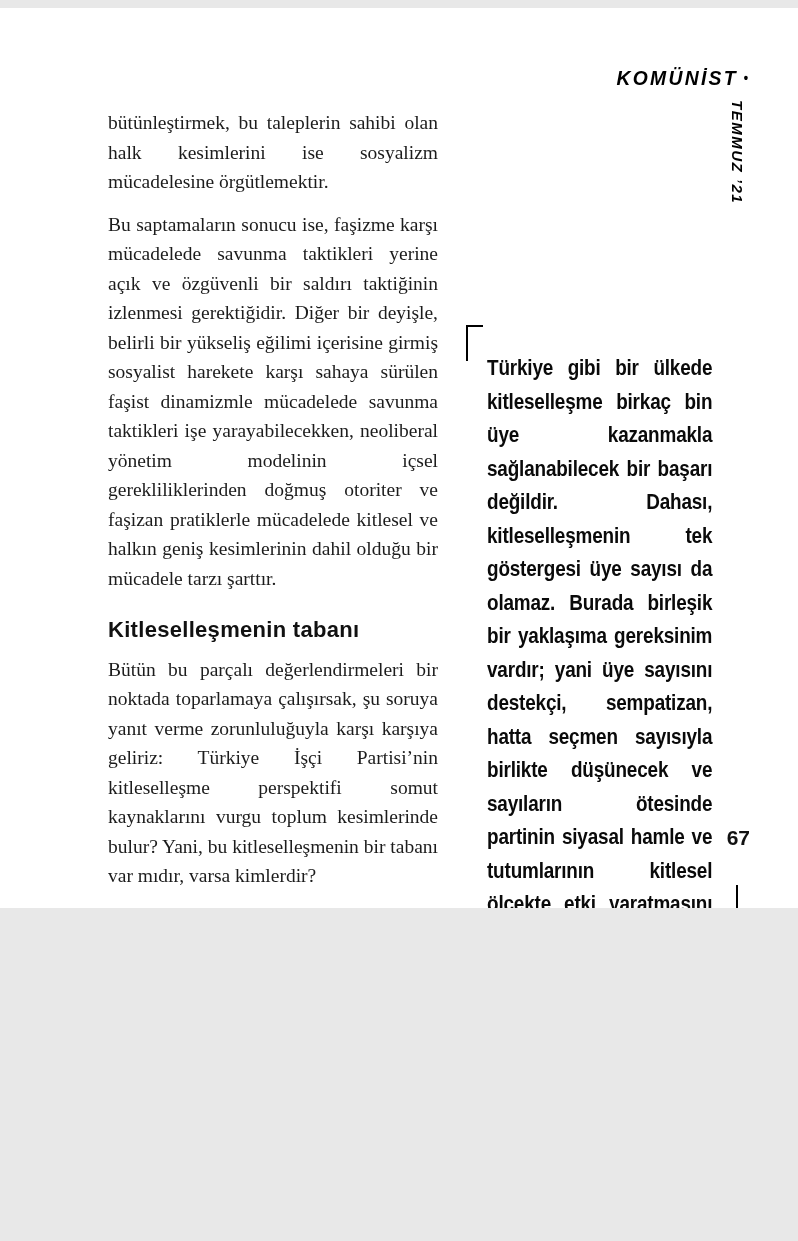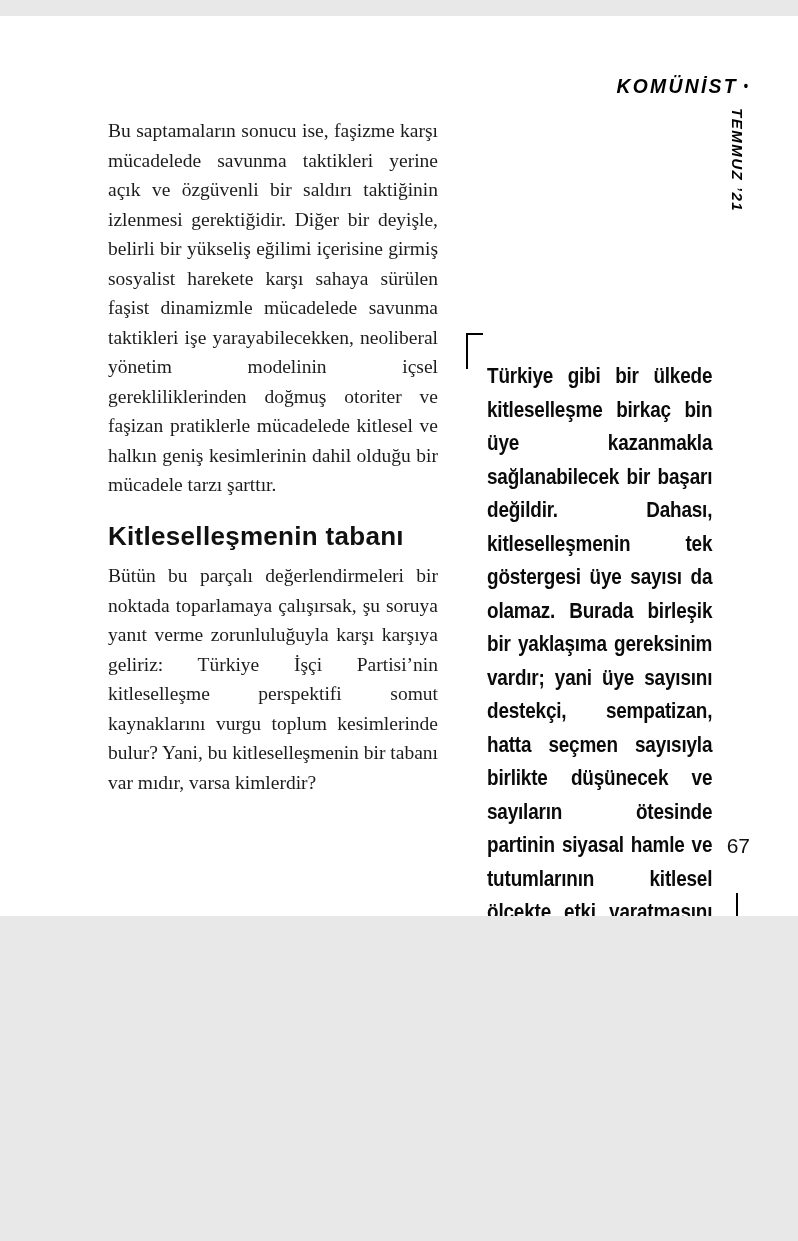--- a/index.html
+++ b/index.html
@@ -5,21 +5,21 @@
   html, body {
     margin: 0;
     padding: 0;
     background: #e8e8e8;
   }
   .page {
     position: relative;
     width: 798px;
     height: 900px;
     background: #ffffff;
-    margin: 16px auto;
+    margin: 8px auto;
     overflow: hidden;
     font-family: "Liberation Serif", serif;
     color: #1c1c1c;
   }
 
   
   .masthead {
     position: absolute;
     top: 58px;
     right: 50px;
@@ -62,21 +62,21 @@
     line-height: 29.5px;
     text-align: justify;
     color: #1c1c1c;
   }
   .body-col p {
     margin: 0 0 13px 0;
   }
   .body-col h2 {
     font-family: "Liberation Sans", sans-serif;
     font-weight: 600;
-    font-size: 26px;
+    font-size: 22px;
     letter-spacing: 0.3px;
     color: #111;
     margin: 22px 0 10px 0;
     text-align: left;
   }
 
   
   .pull-quote {
     position: absolute;
     left: 487px;
@@ -110,37 +110,38 @@
     border-right: 2.5px solid #000;
     border-bottom: 2.5px solid #000;
   }
 
   
   .page-number {
     position: absolute;
     right: 48px;
     bottom: 58px;
     font-family: "Liberation Sans", sans-serif;
-    font-weight: 400;
+    font-weight: 700;
     font-size: 21px;
     color: #111;
   }
 </style>
 </head>
 <body>
 
 <div class="page">
 
   <div class="masthead">
     <span>KOMÜNİST</span><span class="dot">•</span>
   </div>
 
   <div class="issue-date">TEMMUZ ’21</div>
 
   <div class="body-col">
+    <p>bütünleştirmek, bu taleplerin sahibi olan halk kesimlerini ise sosyalizm mücadelesine örgütlemektir.</p>
     <p>Bu saptamaların sonucu ise, faşizme karşı mücadelede savunma taktikleri yerine açık ve özgüvenli bir saldırı taktiğinin izlenmesi gerektiğidir. Diğer bir deyişle, belirli bir yükseliş eğilimi içerisine girmiş sosyalist harekete karşı sahaya sürülen faşist dinamizmle mücadelede savunma taktikleri işe yarayabilecekken, neoliberal yönetim modelinin içsel gerekliliklerinden doğmuş otoriter ve faşizan pratiklerle mücadelede kitlesel ve halkın geniş kesimlerinin dahil olduğu bir mücadele tarzı şarttır.</p>
     <h2>Kitleselleşmenin tabanı</h2>
     <p>Bütün bu parçalı değerlendirmeleri bir noktada toparlamaya çalışırsak, şu soruya yanıt verme zorunluluğuyla karşı karşıya geliriz: Türkiye İşçi Partisi’nin kitleselleşme perspektifi somut kaynaklarını vurgu toplum kesimlerinde bulur? Yani, bu kitleselleşmenin bir tabanı var mıdır, varsa kimlerdir?</p>
   </div>
 
   <div class="bracket-tl"></div>
   <div class="pull-quote">Türkiye gibi bir ülkede kitleselleşme birkaç bin üye kazanmakla sağlanabilecek bir başarı değildir. Dahası, kitleselleşmenin tek göstergesi üye sayısı da olamaz. Burada birleşik bir yaklaşıma gereksinim vardır; yani üye sayısını destekçi, sempatizan, hatta seçmen sayısıyla birlikte düşünecek ve sayıların ötesinde partinin siyasal hamle ve tutumlarının kitlesel ölçekte etki yaratmasını da kapsayacak bir yaklaşım.</div>
   <div class="bracket-br"></div>
 
   <div class="page-number">67</div>

